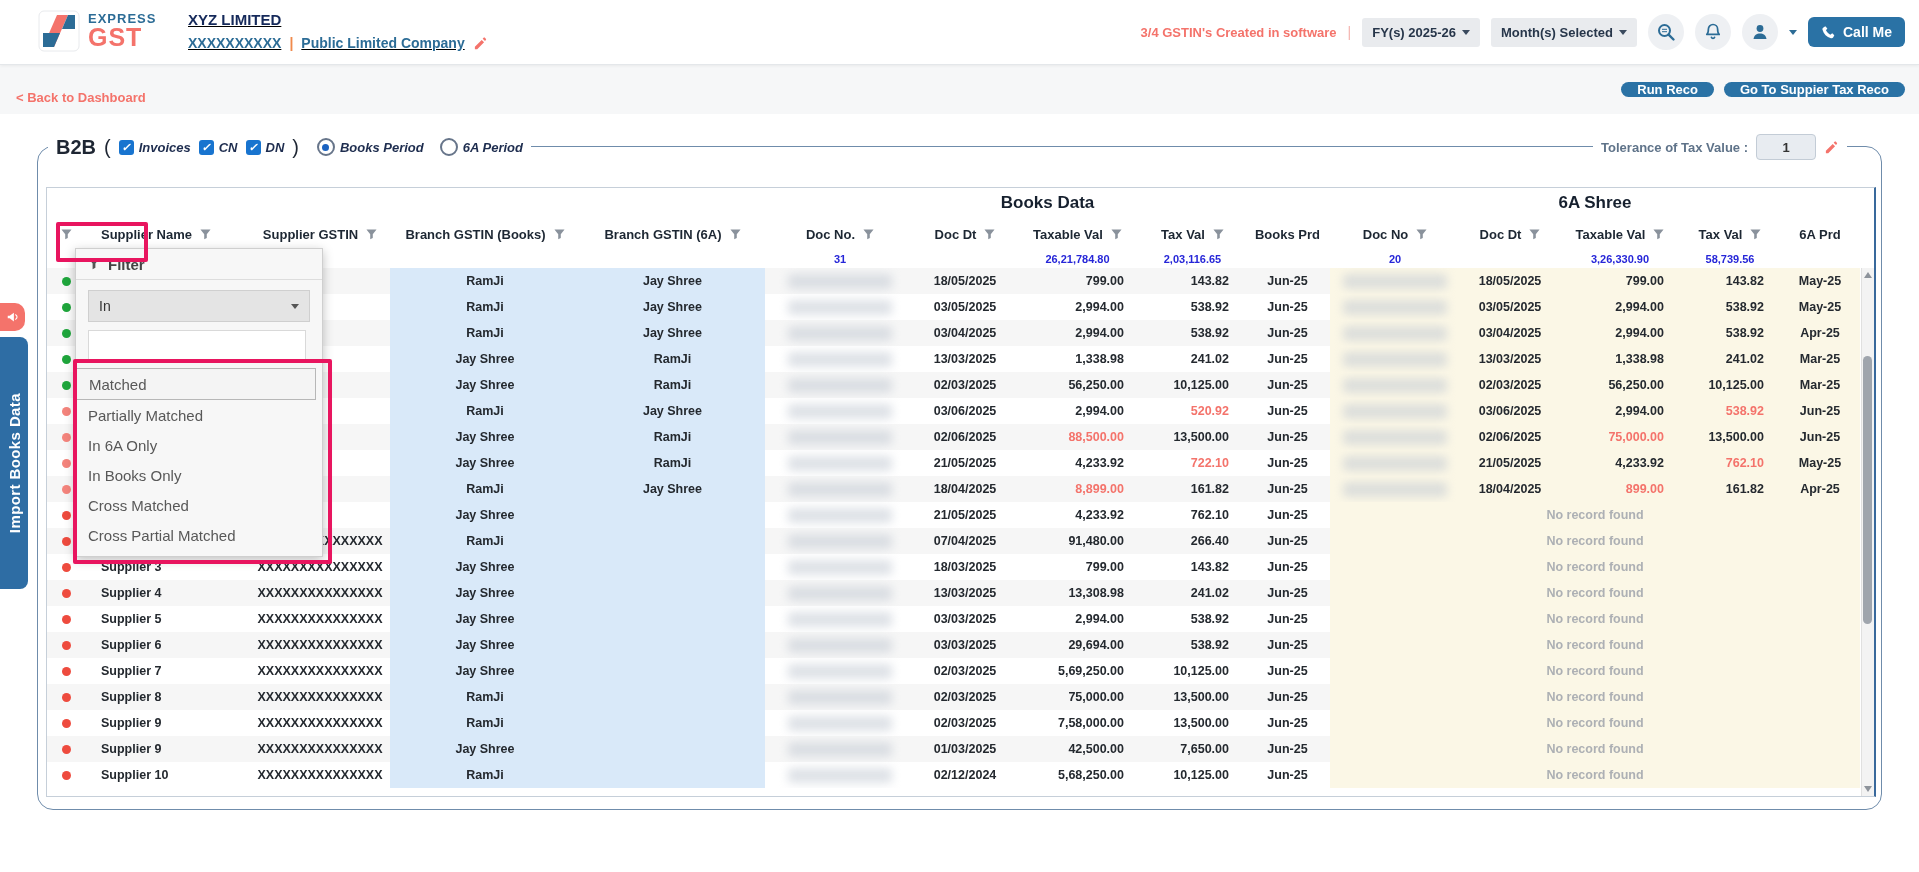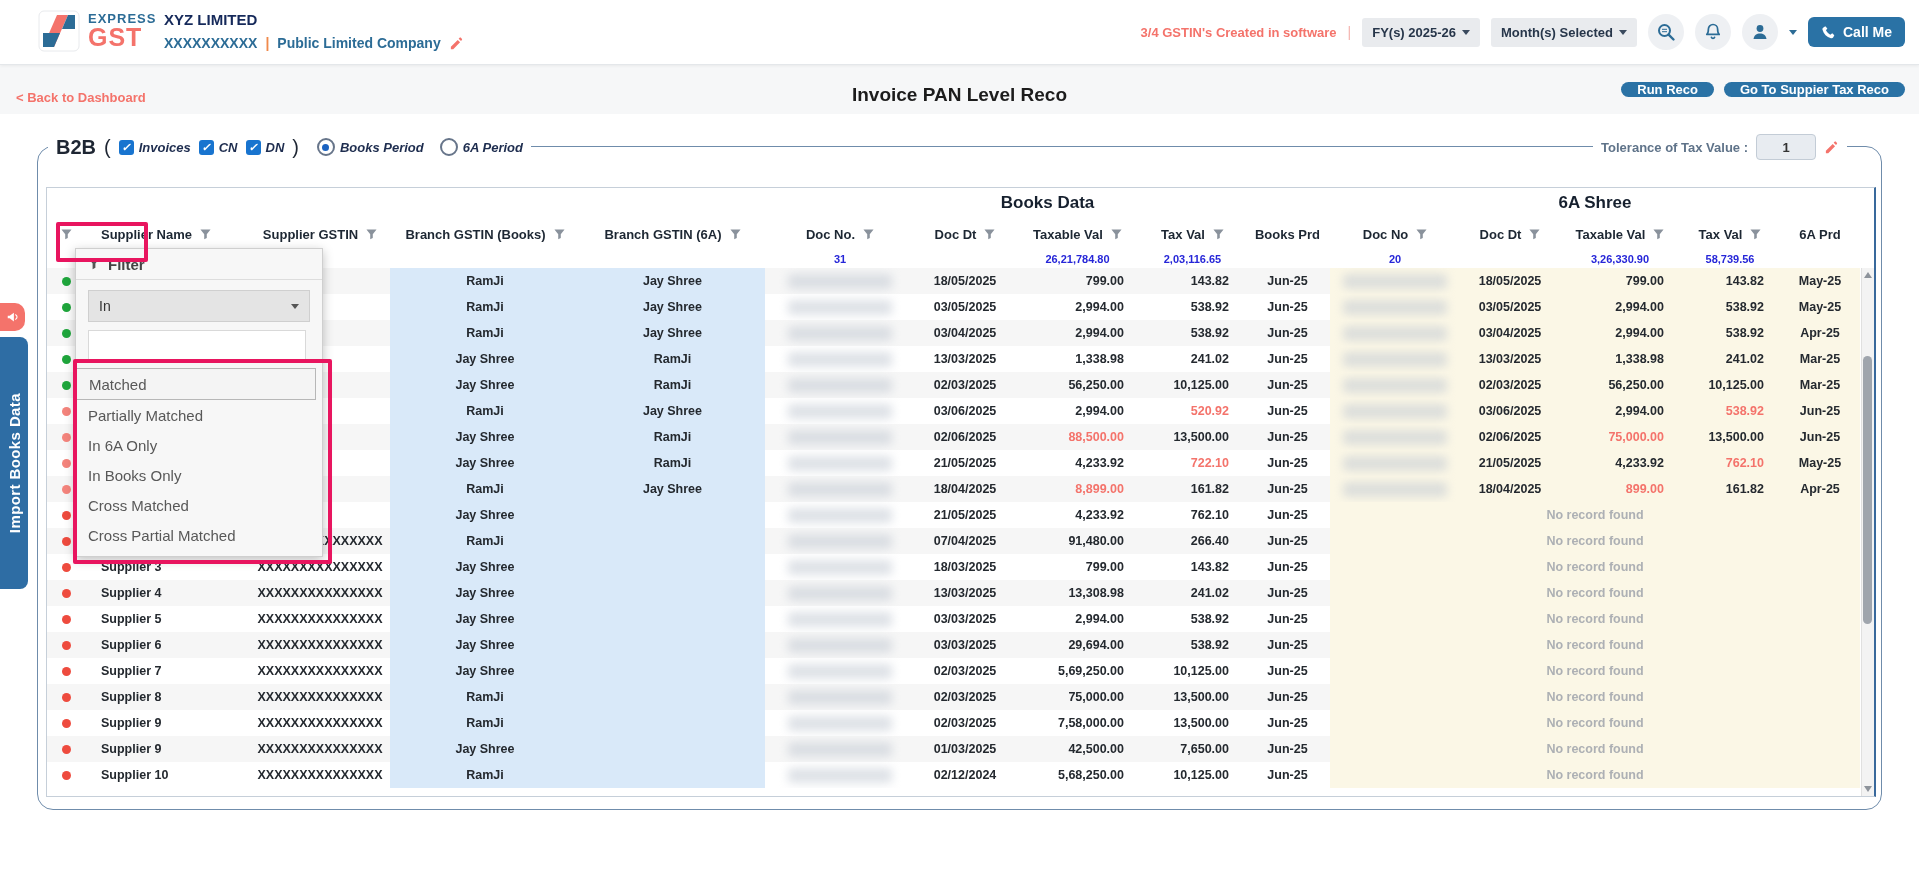--- a/index.html
+++ b/index.html
@@ -5,21 +5,21 @@
   html,body{margin:0;padding:0;background:#fff;font-family:"Liberation Sans",sans-serif;}
   #page{position:relative;width:1919px;height:872px;overflow:hidden;background:#fff;}
   .abs{position:absolute;}
 
   
   #topbar{left:0;top:0;width:1919px;height:64px;background:#fff;border-bottom:1px solid #e4e7ea;box-shadow:0 1px 3px rgba(0,0,0,.06);z-index:5;}
   #logo{left:38px;top:10px;display:flex;gap:8px;align-items:center;}
   .brandtxt{line-height:1;}
   .brand1{font-size:13px;font-weight:bold;color:#2c6c96;letter-spacing:1px;}
   .brand2{font-size:25px;font-weight:bold;color:#f4736b;letter-spacing:1px;}
-  #company{left:164px;top:11px;}
+  #company{left:188px;top:11px;text-decoration:underline;}
   .cname{font-size:15px;font-weight:bold;color:#15295a;}
   .crow2{margin-top:7px;display:flex;align-items:center;gap:8px;font-size:14px;font-weight:bold;color:#2c6c96;}
   .pipe-o{color:#f08a4b;font-weight:bold;}
   #topright{right:14px;top:0;height:64px;display:flex;align-items:center;gap:11px;margin-left:8px;}
   .banner{font-size:13px;font-weight:bold;color:#f4736b;}
   .sep{color:#f4b3ad;font-size:14px;}
   .chip{background:#e9ebee;border-radius:3px;padding:7px 10px;font-size:13px;font-weight:bold;color:#27364a;display:flex;align-items:center;gap:6px;cursor:pointer;}
   .caret{width:0;height:0;border-left:4px solid transparent;border-right:4px solid transparent;border-top:5px solid #3a4a5e;}
   .circ{width:36px;height:36px;border-radius:50%;background:#eef0f3;display:flex;align-items:center;justify-content:center;cursor:pointer;}
   .caret-b{width:0;height:0;border-left:4px solid transparent;border-right:4px solid transparent;border-top:5px solid #2c6c96;}
@@ -158,21 +158,20 @@
         <svg width="15" height="15" viewBox="0 0 16 16">
           <path d="M4.6 1.4l2.2 2.2-1.5 2.1c.9 2 2.6 3.7 4.6 4.6l2.1-1.5 2.2 2.2-1.1 2.1c-.5.9-1.5 1.3-2.5 1C6 13 2.9 9.9 1.6 5.1c-.3-1 .1-2 1-2.5z" fill="#fff"></path>
         </svg>
         <span>Call Me</span>
       </div>
     </div>
   </div>
 
   <div id="band" class="abs"></div>
   <div id="back" class="abs">&lt; Back to Dashboard</div>
-  <div id="ptitle" class="abs">Invoice PAN Level Reco</div>
   <div id="hbtns" class="abs">
     <div class="pill">Run Reco</div>
     <div class="pill">Go To Suppier Tax Reco</div>
   </div>
 
   <div id="fset" class="abs">
     <div id="leg-l" class="legend">
       <span class="b2b">B2B</span>
       <span class="paren">(</span>
       <span class="ckwrap">

